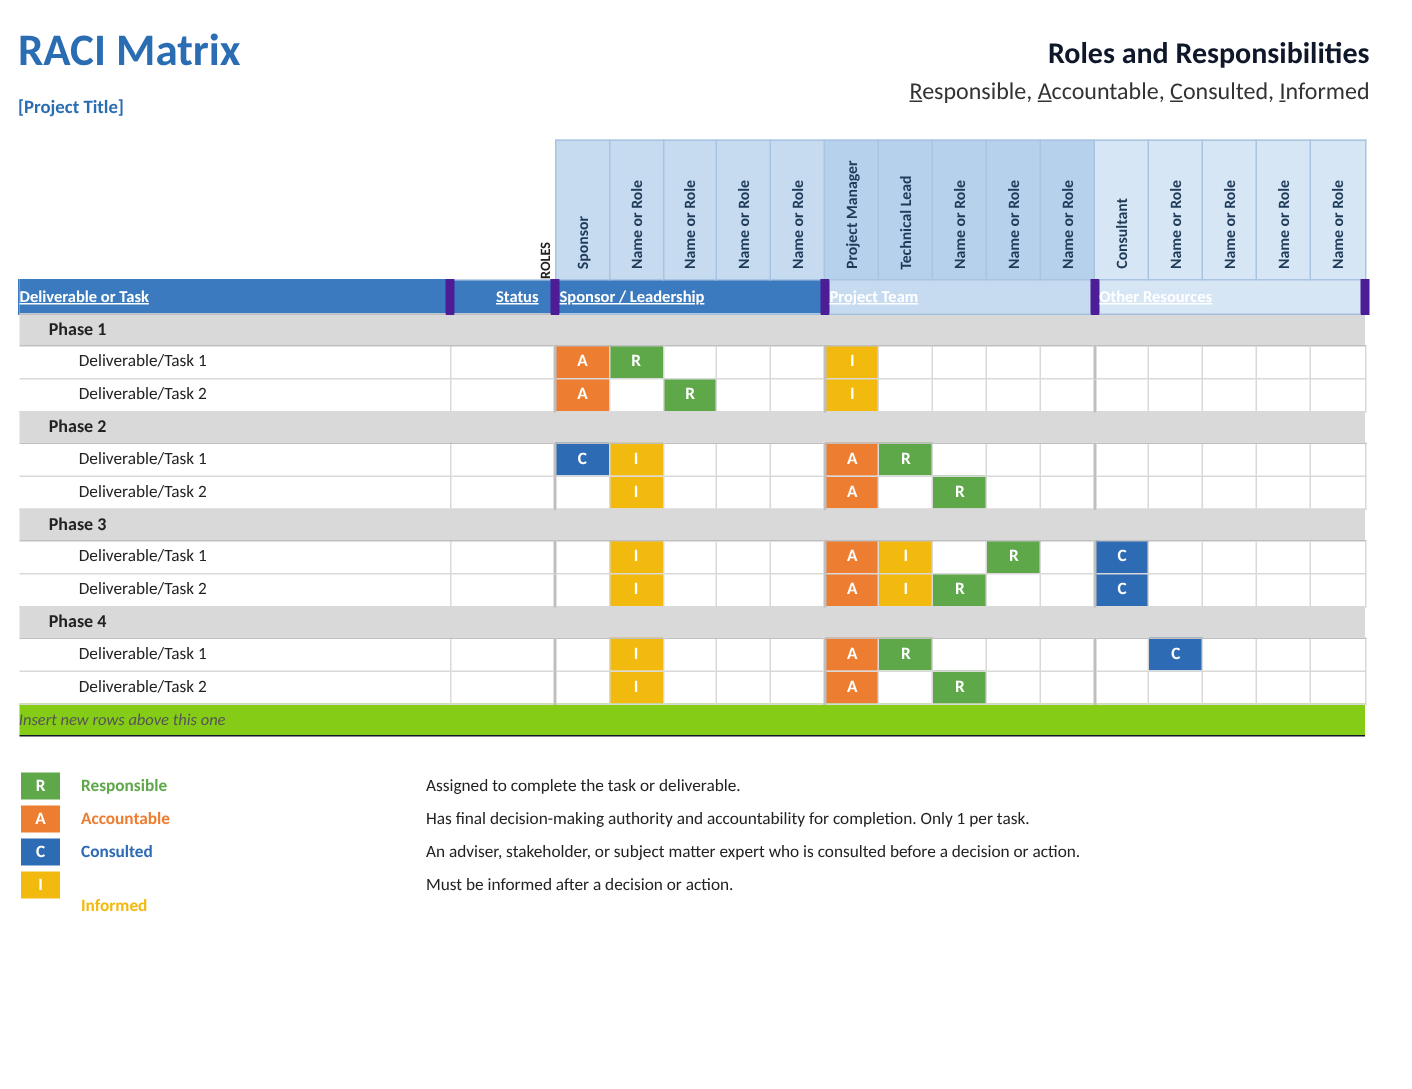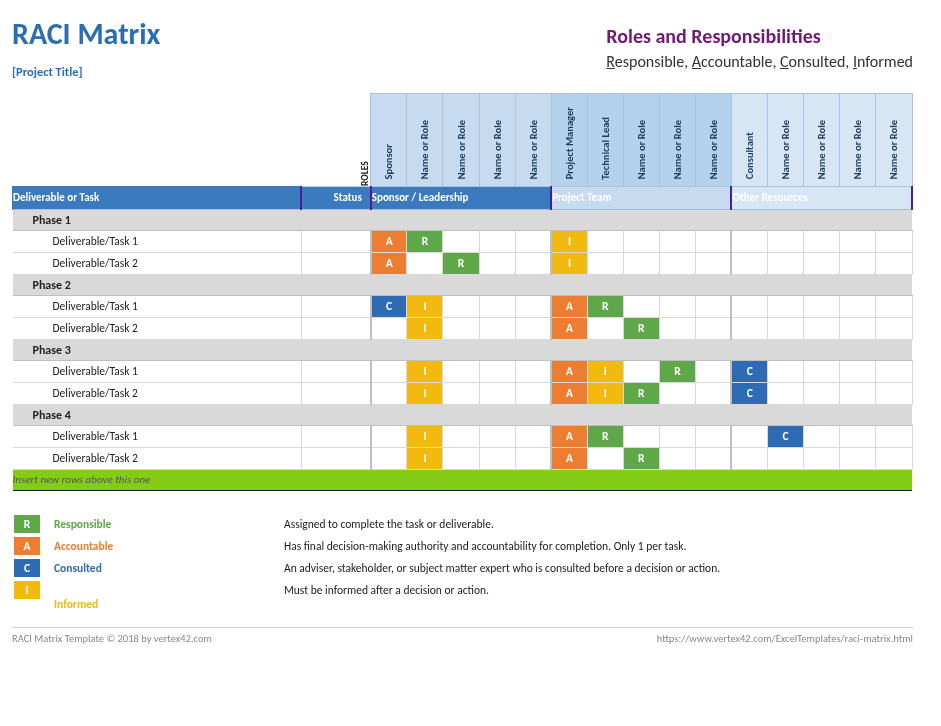--- a/index.html
+++ b/index.html
@@ -26,21 +26,22 @@
   }
   .subtitle {
     font-size: 12.5px;
     font-weight: 700;
     color: #2a6db3;
     margin-top: 14px;
   }
   .rtitle {
     font-size: 20px;
     font-weight: 700;
-    color: #701a75;
+    color: #0f172a;
+    text-align: right;
     margin-top: 6px;
   }
   .rsub {
     font-size: 16px;
     color: #333;
     text-align: center;
     margin-top: 4px;
   }
   .rsub u { text-decoration: underline; }
 
@@ -91,23 +92,24 @@
     display: block;
     white-space: nowrap;
   }
   .blue-band td, .blue-band th {
     background: #3b7abf;
     color: #fff;
     font-weight: 700;
     font-size: 11px;
     height: 22px;
     border-left: 1px solid #3b7abf;
-    border-right: 2px solid #4c1d95;
+    border-right: 6px solid #4c1d95;
     text-align: left;
     padding-left: 12px;
+    text-decoration: underline;
   }
   .blue-band .status { text-align: right; padding-right: 8px; padding-left:0;}
   .grp-hd {
     background: #b6d1ec;
     color: #1f3b5a;
     text-align: left;
     font-size: 11px;
     border: 1px solid #9fbfe0;
     padding-left: 0 !important;
   }
@@ -534,17 +536,13 @@
         <div class="lname lC">Consulted</div>
         <div class="ldesc">An adviser, stakeholder, or subject matter expert who is consulted before a decision or action.</div>
       </div>
       <div class="legend-row">
         <div class="swatch cI">I</div>
         <div class="lname lI">Informed</div>
         <div class="ldesc">Must be informed after a decision or action.</div>
       </div>
     </div>
 
-  <div class="footer">
-    <div>RACI Matrix Template © 2018 by vertex42.com</div>
-    <div>https://www.vertex42.com/ExcelTemplates/raci-matrix.html</div>
-  </div>
 </div>
 
 </body></html>

